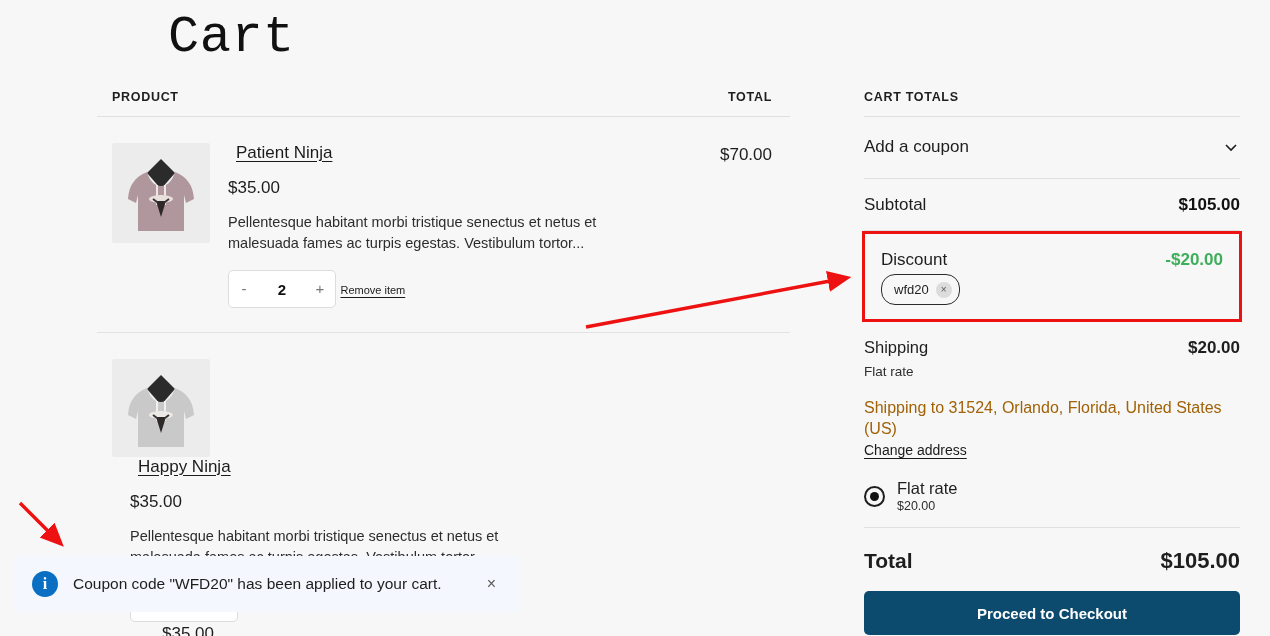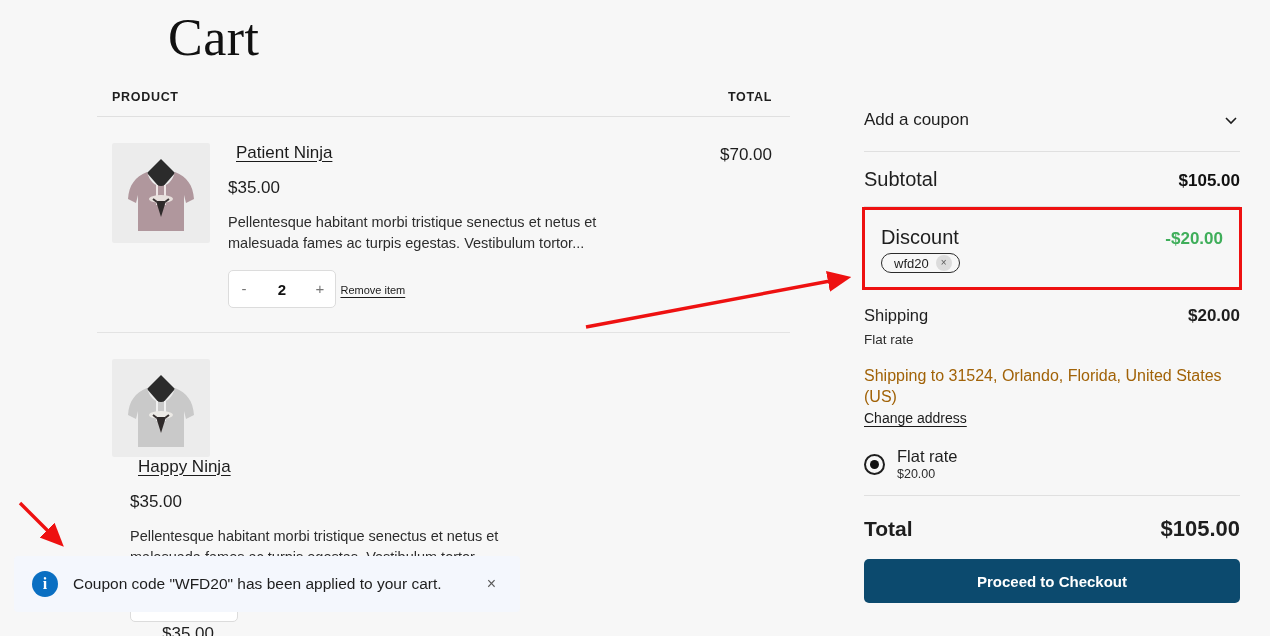--- a/index.html
+++ b/index.html
@@ -8,21 +8,21 @@
     background: #f7f7f7;
     font-family: "Liberation Sans", sans-serif;
     color: #1e1e1e;
     overflow: hidden;
   }
   .page { position: relative; width: 1270px; height: 636px; }
 
   
   .cart-title {
     position: absolute; left: 168px; top: 8px;
-    font-family: Liberation Serif, serif;
+    font-family: Liberation Mono, monospace;
     font-size: 52px; font-weight: 400; letter-spacing: .5px;
     color: #111;
   }
 
   
   .cart-items { position: absolute; left: 97px; top: 90px; width: 693px; }
   .items-head {
     display: flex; align-items: flex-end; justify-content: space-between;
     padding: 0 0 12px 15px;
     border-bottom: 1px solid #e0e0e0;
@@ -86,33 +86,33 @@
     padding: 20px 0 21px; border-bottom: 1px solid #e0e0e0;
     cursor: pointer;
   }
   .coupon-row .label { font-size: 17px; color: #1e1e1e; }
   .chev { width: 18px; height: 18px; display: block; }
 
   .totals-line {
     display: flex; align-items: baseline; justify-content: space-between;
     padding: 16px 0 15px; border-bottom: 1px solid #e0e0e0;
   }
-  .totals-line .name { font-size: 20px; color: #1e1e1e; }
+  .totals-line .name { font-size: 17px; color: #1e1e1e; }
   .totals-line .amt { font-size: 17px; font-weight: 700; color: #111; }
 
   .discount-wrap {
     position: relative;
     border: 3px solid #ee1111;
     margin: 0 -2px; padding: 0 16px 14px;
   }
   .discount-wrap .totals-line { border-bottom: none; padding-bottom: 4px; }
   .discount-wrap .amt { color: #3fae5a; }
   .chip {
     display: inline-flex; align-items: center; gap: 7px;
-    height: 20px; padding: 0 7px 0 12px;
+    height: 31px; padding: 0 7px 0 12px;
     border: 1px solid #2b2b2b; border-radius: 14px;
     font-size: 13px; color: #1e1e1e; background: transparent;
   }
   .chip .x {
     width: 16px; height: 16px; border-radius: 50%;
     background: #dcdcdc; color: #5a5a5a;
     font-size: 10px; line-height: 16px; text-align: center;
     cursor: pointer;
   }
 
@@ -233,20 +233,21 @@
           <span class="plus">+</span>
         </div>
         <a class="remove-item">Remove item</a>
       </div>
       <div class="item-total">$35.00</div>
     </div>
   </div>
 
   <div class="totals">
 
+    <div class="totals-title">CART TOTALS</div>
 
     <div class="coupon-row">
       <span class="label">Add a coupon</span>
       <span>
         <svg class="chev" viewBox="0 0 18 18">
             <path d="M4 7 L9 12 L14 7" fill="none" stroke="#1e1e1e" stroke-width="1.6"></path>
           </svg>
       </span>
     </div>
 

